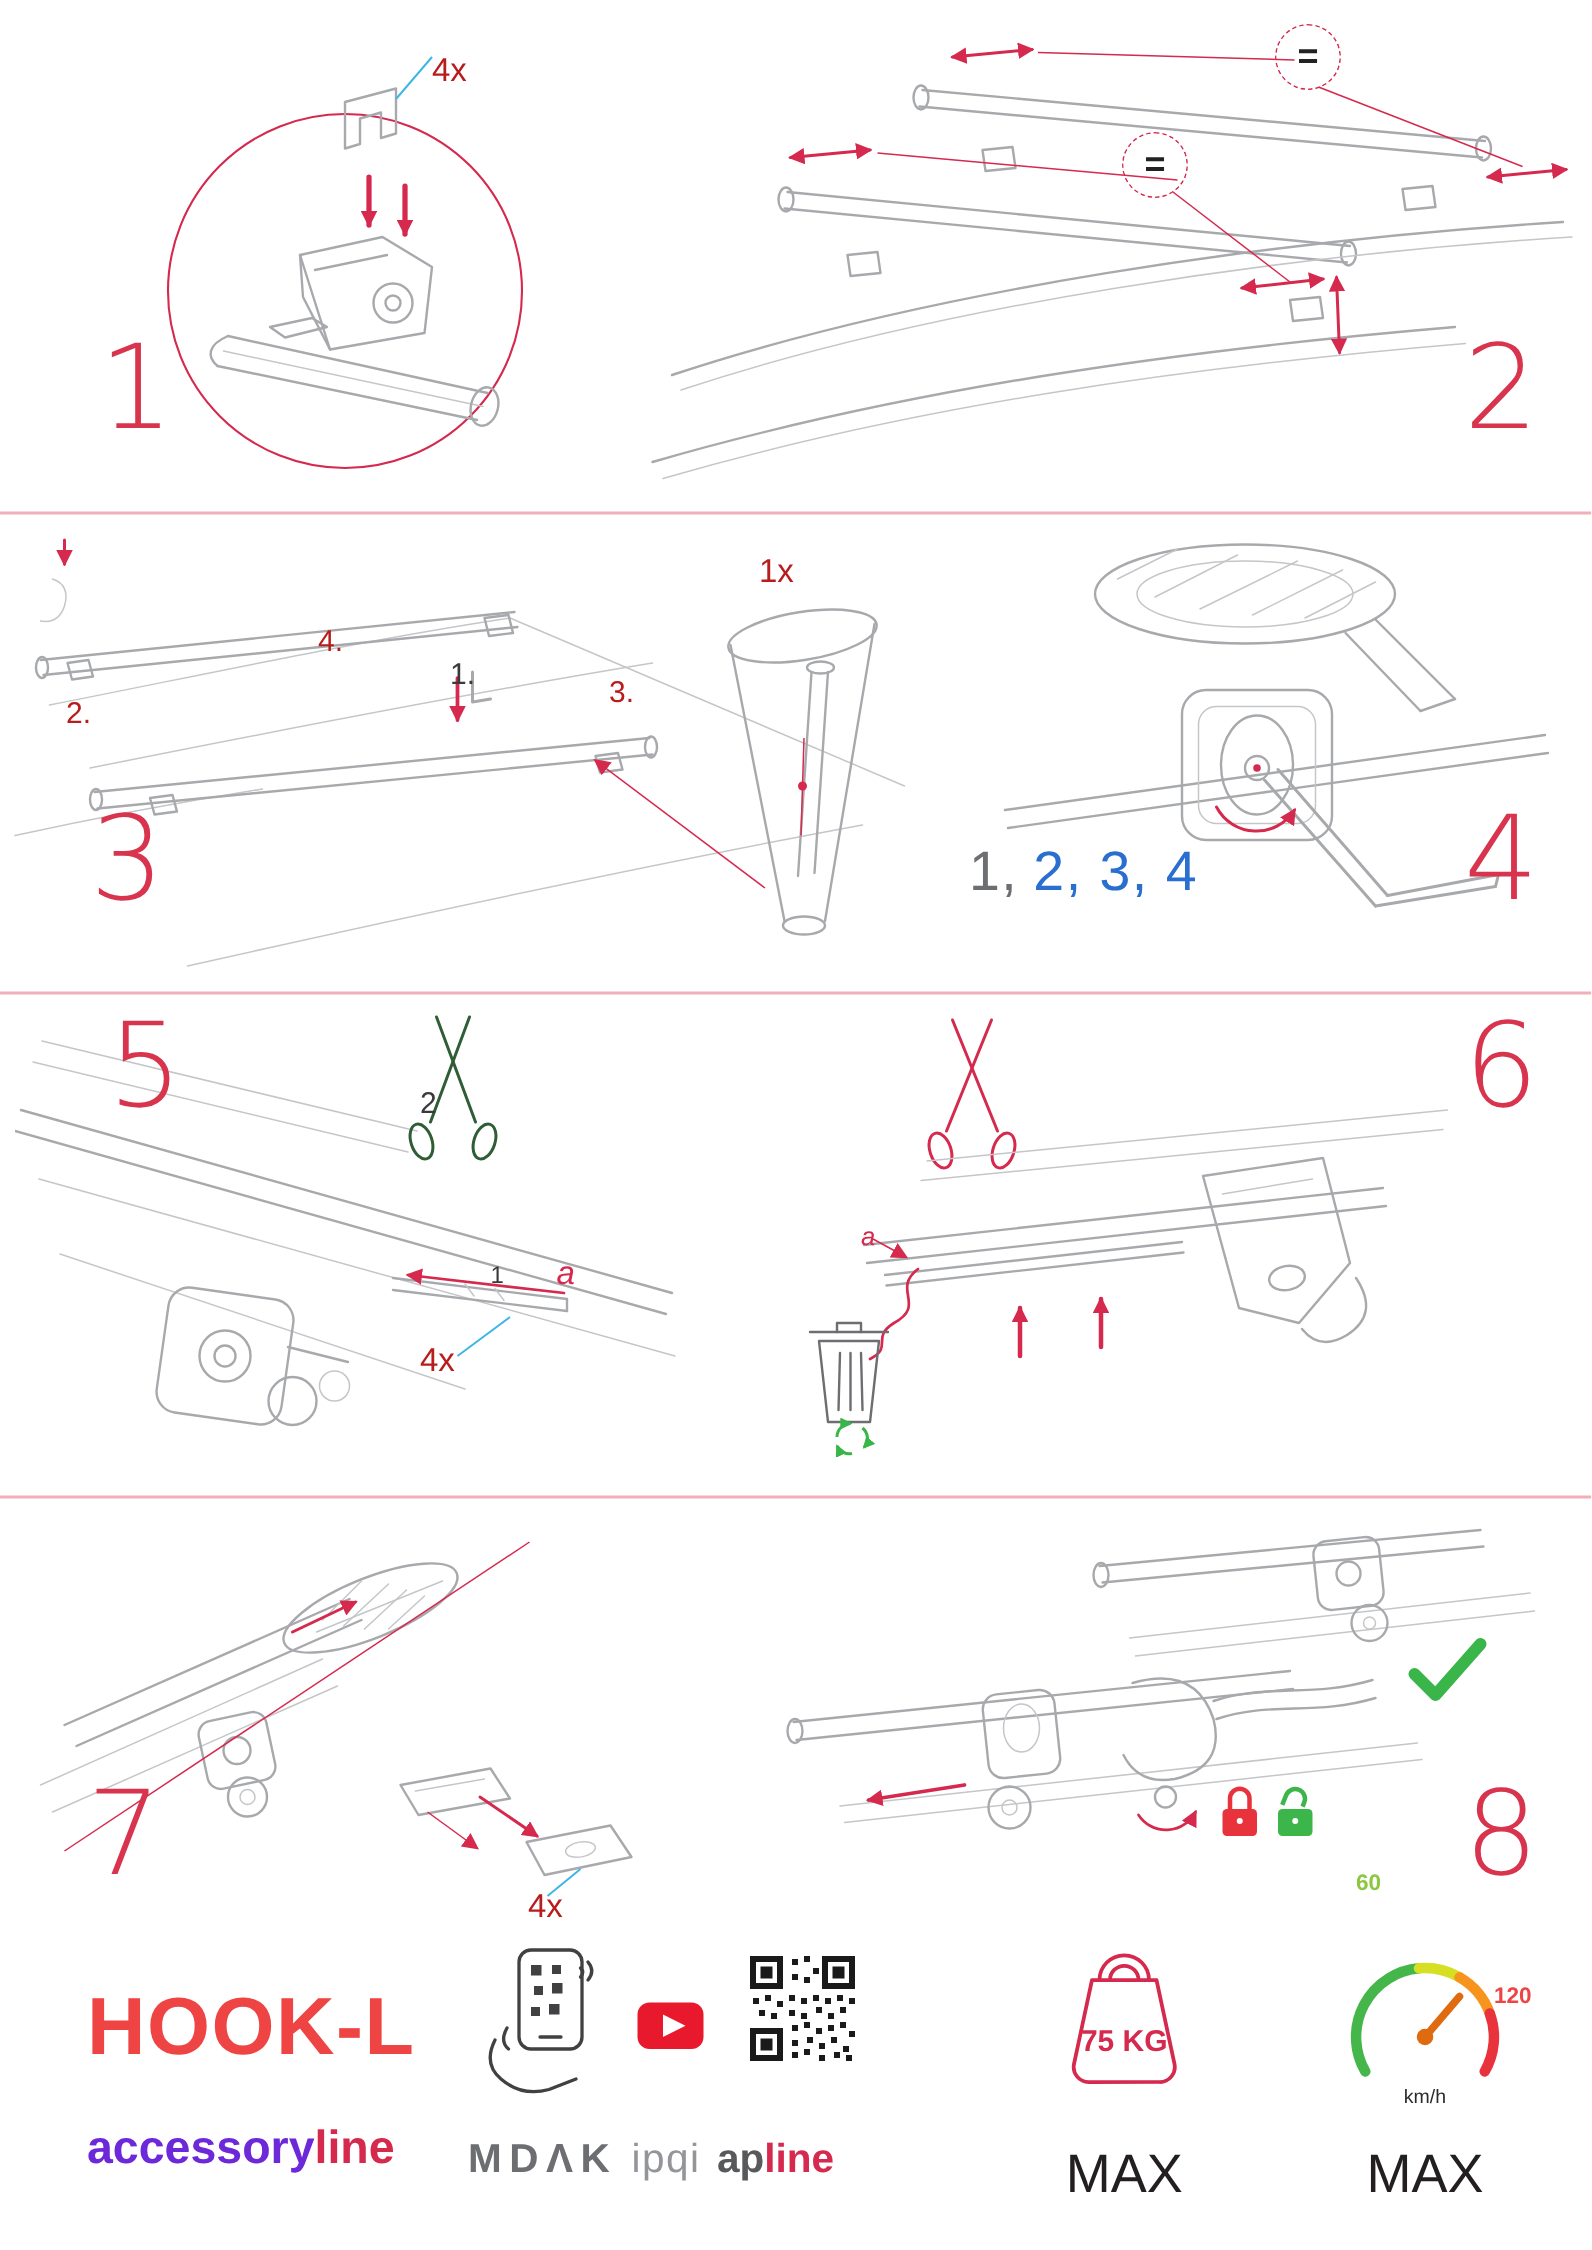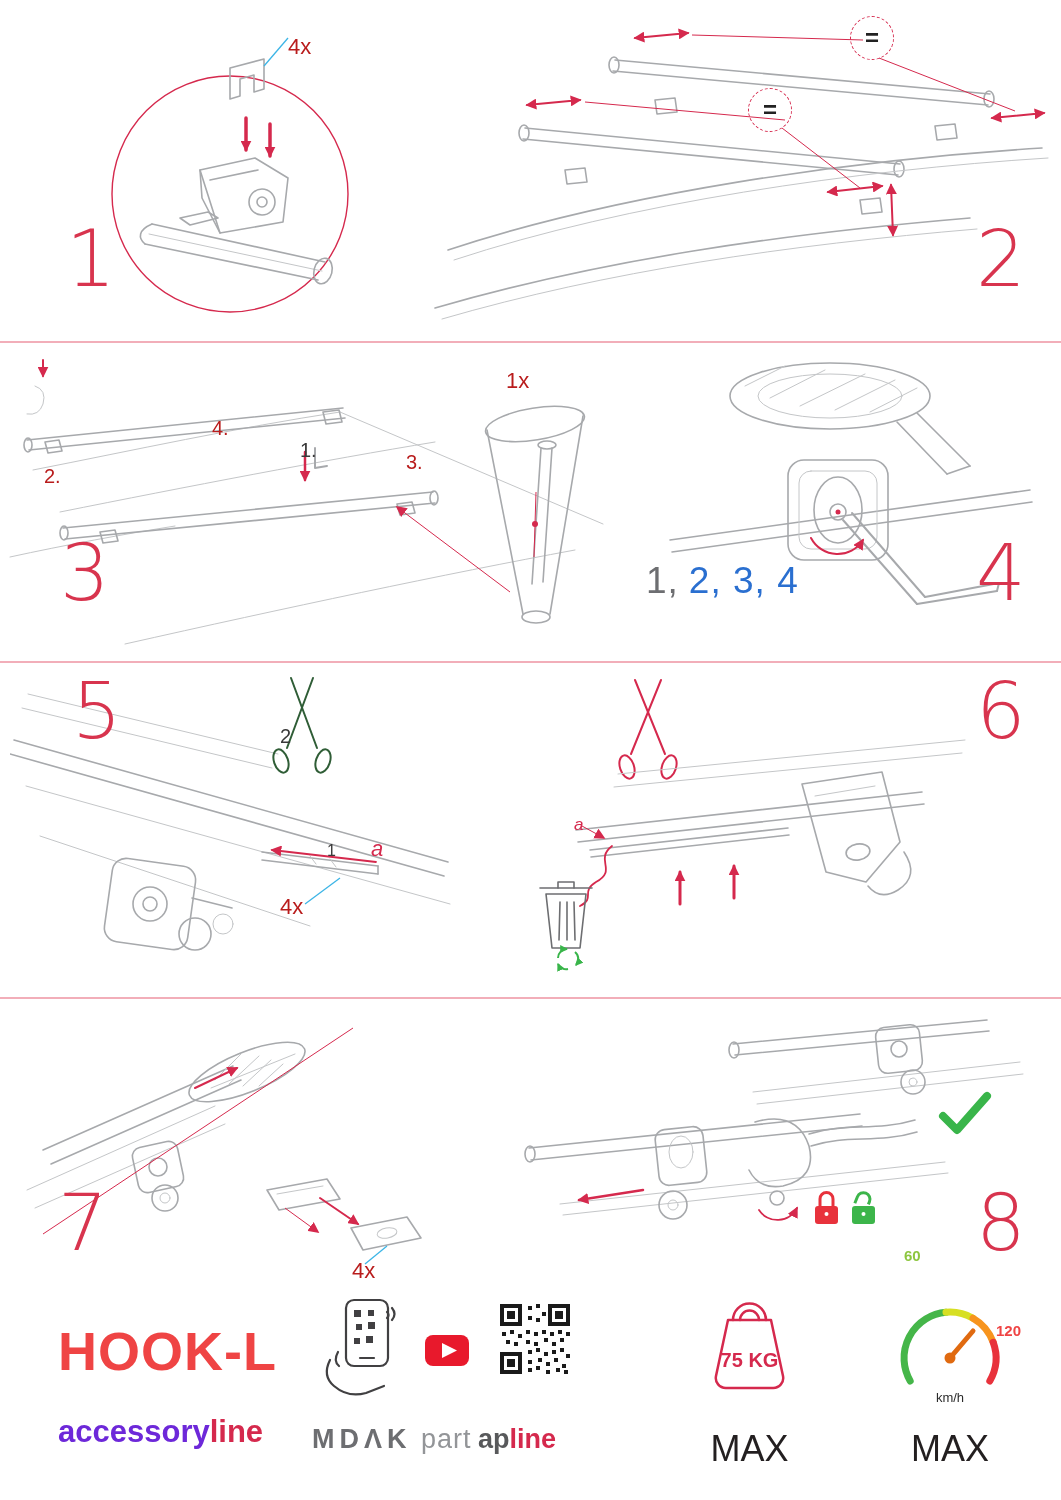--- a/index.html
+++ b/index.html
@@ -455,21 +455,21 @@
       <path fill="#1a1a1a" d="M28 2h4v4h-4z M36 0h4v4h-4z M42 8h4v4h-4z M28 12h4v4h-4z M36 14h4v4h-4z
                M26 26h4v4h-4z M34 28h4v4h-4z M42 26h4v4h-4z M50 28h4v4h-4z M58 26h4v4h-4z M66 28h4v4h-4z
                M2 28h4v4h-4z M10 26h4v4h-4z M18 30h4v4h-4z M6 36h4v4h-4z M14 38h4v4h-4z
                M26 36h4v4h-4z M34 38h4v4h-4z M44 34h4v4h-4z M52 38h4v4h-4z M60 34h4v4h-4z
                M28 46h4v4h-4z M36 44h4v4h-4z M44 48h4v4h-4z M52 46h4v4h-4z M60 44h4v4h-4z M66 50h4v4h-4z
                M28 56h4v4h-4z M38 54h4v4h-4z M46 58h4v4h-4z M54 54h4v4h-4z M62 60h4v4h-4z
                M28 64h4v4h-4z M36 62h4v4h-4z M46 66h4v4h-4z M56 64h4v4h-4z M64 66h4v4h-4z"></path>
     </svg>
 
     <span class="logo-mdak" style="left:312px;top:1424px">MDΛK</span>
-    <span class="logo-ipqi" style="left:421px;top:1424px">part</span>
+    <span class="logo-ipqi" style="left:421px;top:1424px">ipqi</span>
     <div class="logo-ap" style="left:478px;top:1424px">
       <span class="p1">ap</span><span class="p2">line</span>
     </div>
 
     <svg class="art" style="left:692px;top:1290px" width="115" height="122" viewBox="0 0 115 122">
       <g stroke="#d5294d" stroke-width="2.5" fill="none" stroke-linejoin="round" stroke-linecap="round">
         <path d="M 41 30 a 16.5 16.5 0 0 1 33 0"></path>
         <path d="M 48 30 a 9.5 9.5 0 0 1 19 0"></path>
         <path d="M 36 30 h 43 l 12 56 a 10 10 0 0 1 -10 12 h -47 a 10 10 0 0 1 -10 -12 z"></path>
       </g>

